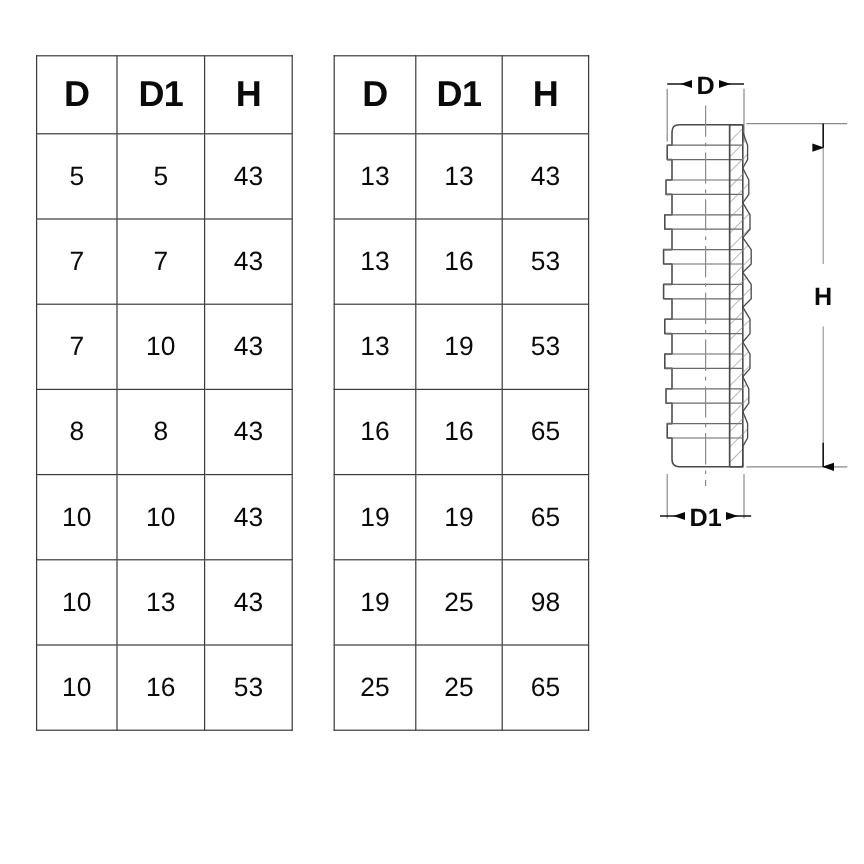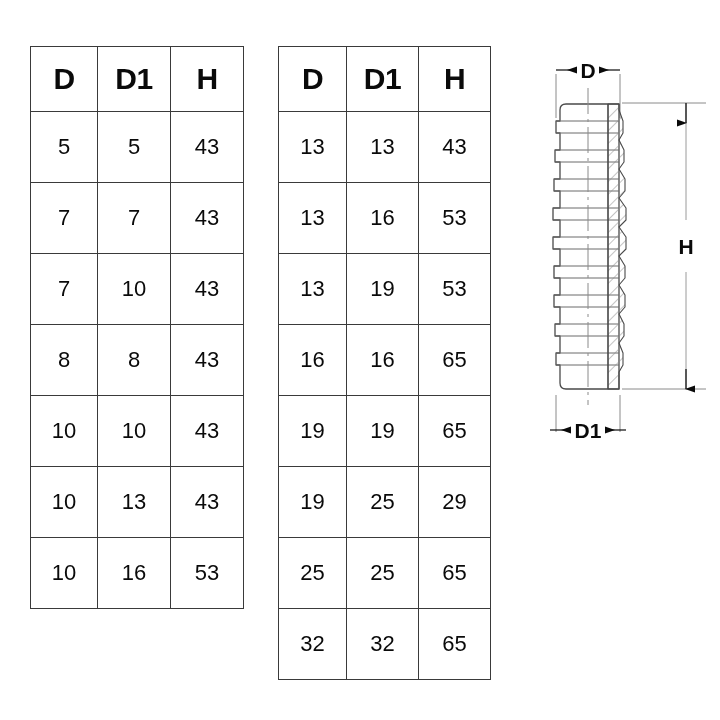--- a/index.html
+++ b/index.html
@@ -175,30 +175,25 @@
         <td>65</td>
       </tr>
       <tr>
         <td>19</td>
         <td>19</td>
         <td>65</td>
       </tr>
       <tr>
         <td>19</td>
         <td>25</td>
-        <td>29</td>
+        <td>98</td>
       </tr>
       <tr>
         <td>25</td>
         <td>25</td>
-        <td>65</td>
-      </tr>
-      <tr>
-        <td>32</td>
-        <td>32</td>
         <td>65</td>
       </tr>
     </tbody>
   </table>
 
   <div class="drawing">
     <svg width="195" height="440" viewBox="0 0 195 440" xmlns="http://www.w3.org/2000/svg">
       <defs>
         <pattern id="hatch45" width="9" height="9" patternTransform="rotate(45)" patternUnits="userSpaceOnUse">
           <line x1="0" y1="0" x2="0" y2="9" stroke="#8a8a8a" stroke-width="1"></line>

